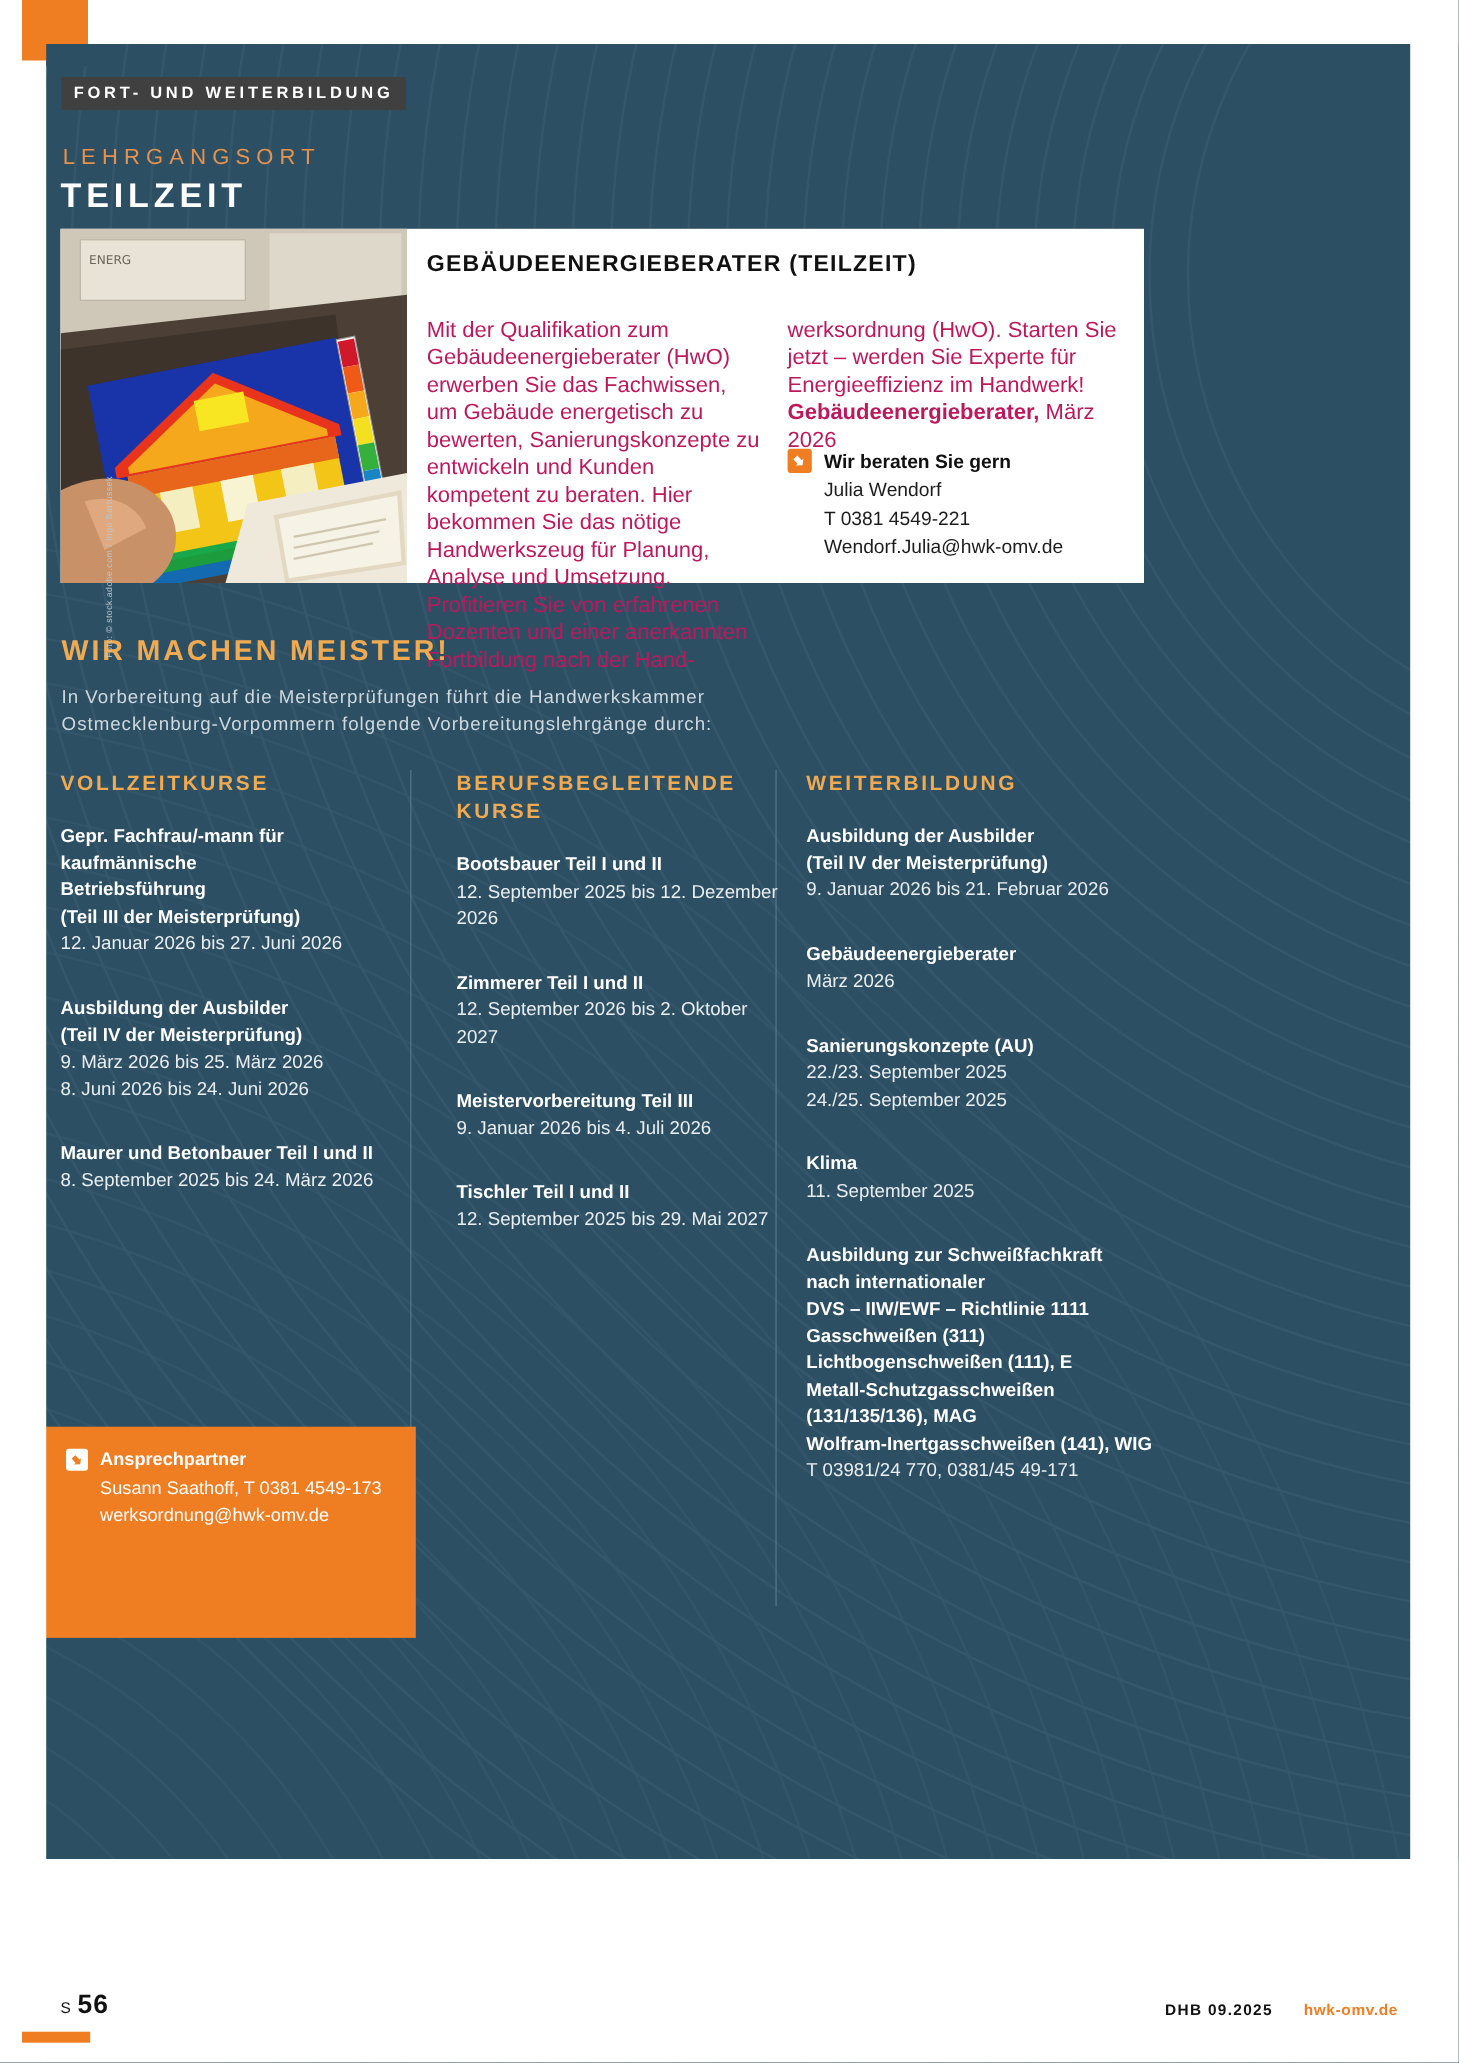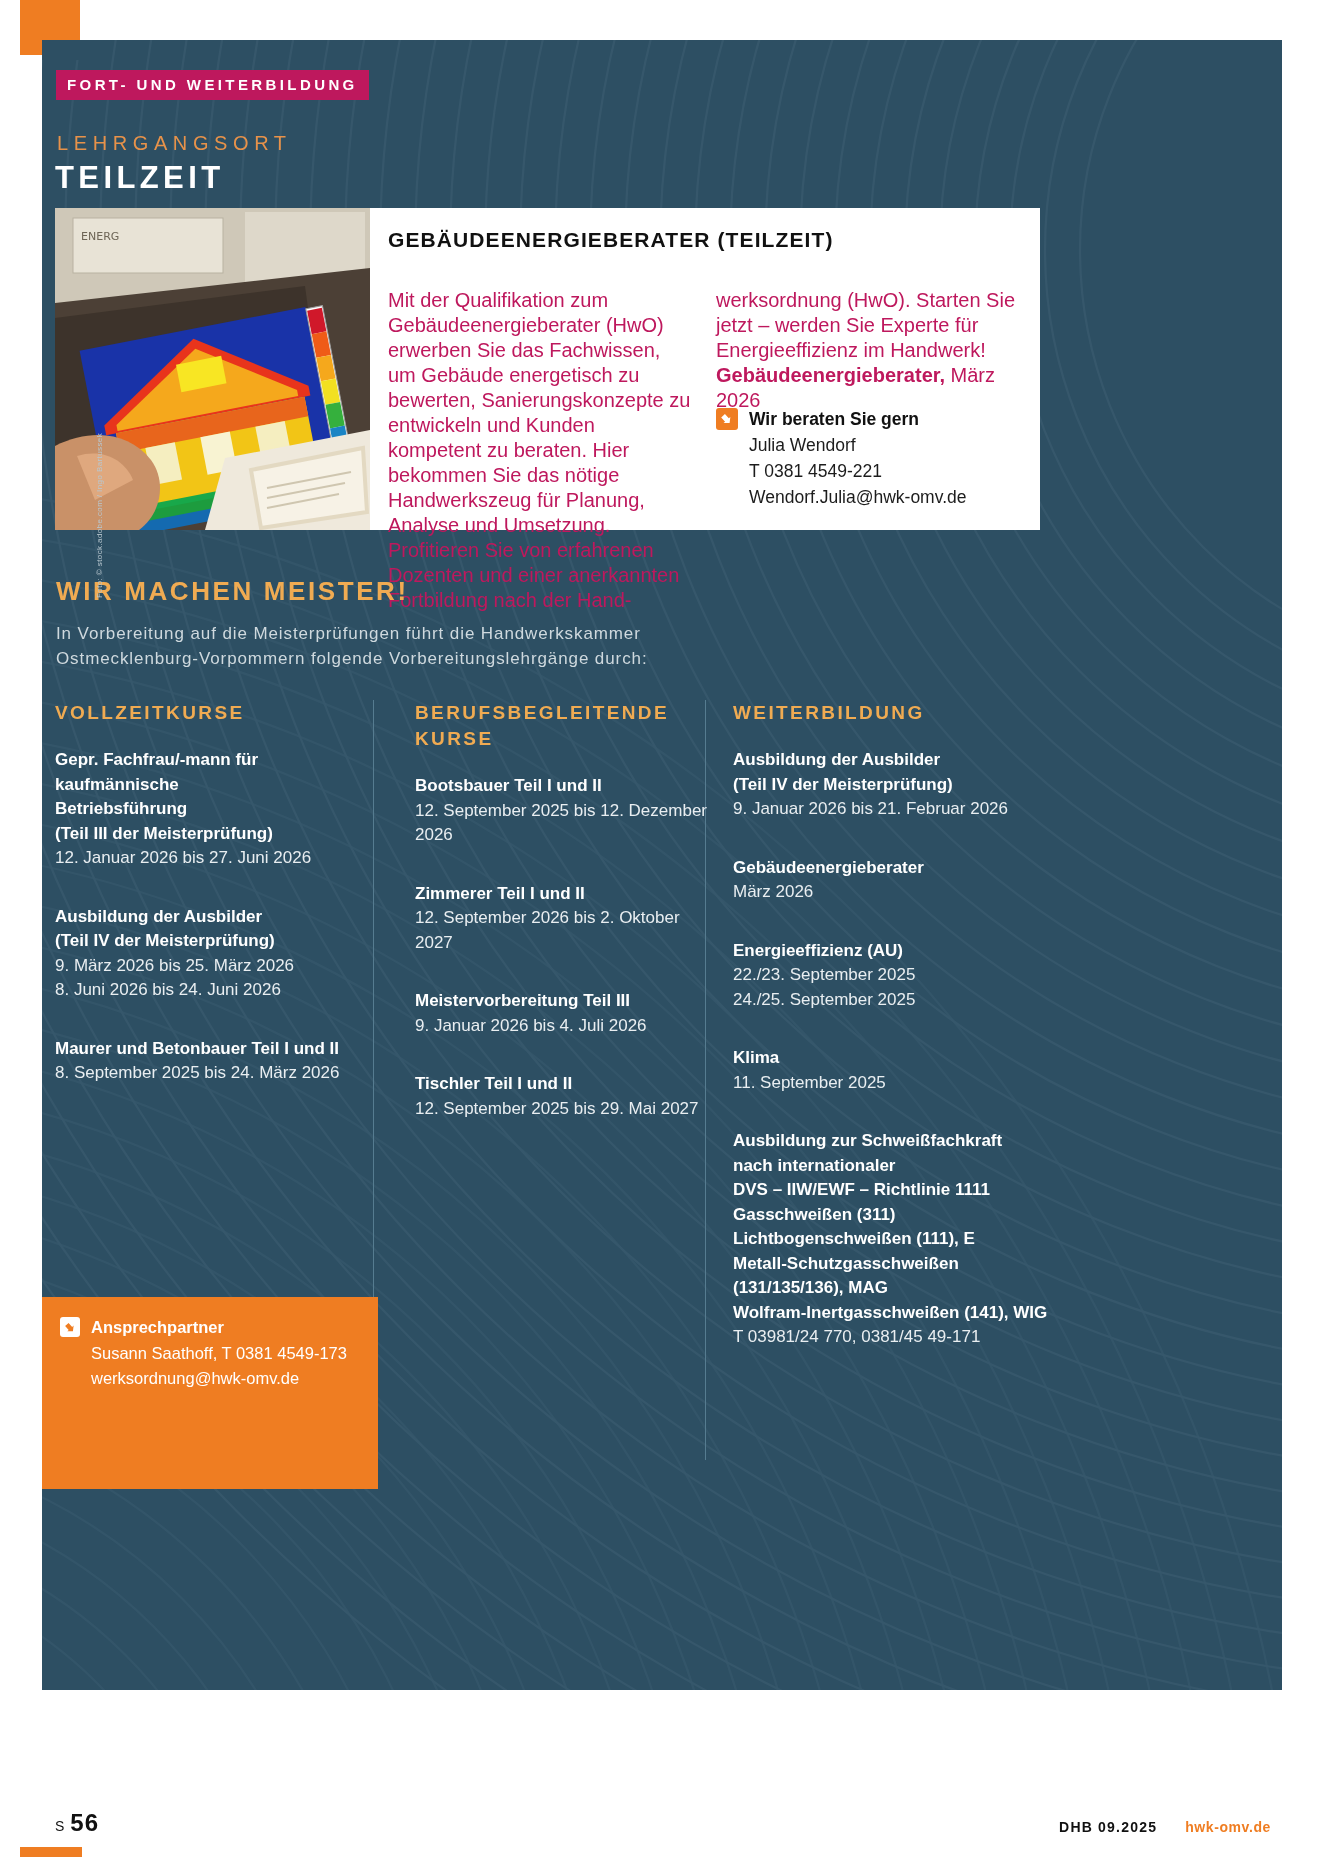--- a/index.html
+++ b/index.html
@@ -29,21 +29,21 @@
   .bottom-rule{position:absolute;left:20px;bottom:18px;width:62px;height:10px;background:#ef7d22;z-index:9;}
 
   
   .waves{position:absolute;left:0;top:0;width:1326px;height:1875px;z-index:1;opacity:.55;}
 
   
   .content{position:absolute;left:0;top:0;width:1326px;height:1875px;z-index:4;}
 
   .kicker{
     position:absolute;left:56px;top:70px;
-    background:#be185d;color:#ffffff;
+    background:#404040;color:#ffffff;
     font-size:15px;font-weight:bold;letter-spacing:3.4px;
     padding:6px 11px 7px 11px;
     font-family:"Liberation Sans", sans-serif;
   }
   .loc-label{
     position:absolute;left:57px;top:132px;
     color:#e7924a;font-size:20px;letter-spacing:5.6px;font-weight:normal;
   }
   .loc-name{
     position:absolute;left:55px;top:160px;
@@ -366,21 +366,21 @@
         <div class="entry">
           <div class="t" style="white-space:pre-line;">Ausbildung der Ausbilder
 (Teil IV der Meisterprüfung)</div>
           <div class="d" style="white-space:pre-line;">9. Januar 2026 bis 21. Februar 2026</div>
         </div>
         <div class="entry" style="margin-top:34px;">
           <div class="t" style="white-space:pre-line;">Gebäudeenergieberater</div>
           <div class="d" style="white-space:pre-line;">März 2026</div>
         </div>
         <div class="entry" style="margin-top:34px;">
-          <div class="t" style="white-space:pre-line;">Energieeffizienz (AU)</div>
+          <div class="t" style="white-space:pre-line;">Sanierungskonzepte (AU)</div>
           <div class="d" style="white-space:pre-line;">22./23. September 2025
 24./25. September 2025</div>
         </div>
         <div class="entry" style="margin-top:34px;">
           <div class="t" style="white-space:pre-line;">Klima</div>
           <div class="d" style="white-space:pre-line;">11. September 2025</div>
         </div>
         <div class="entry" style="margin-top:34px;">
           <div class="t" style="white-space:pre-line;">Ausbildung zur Schweißfachkraft
 nach internationaler

